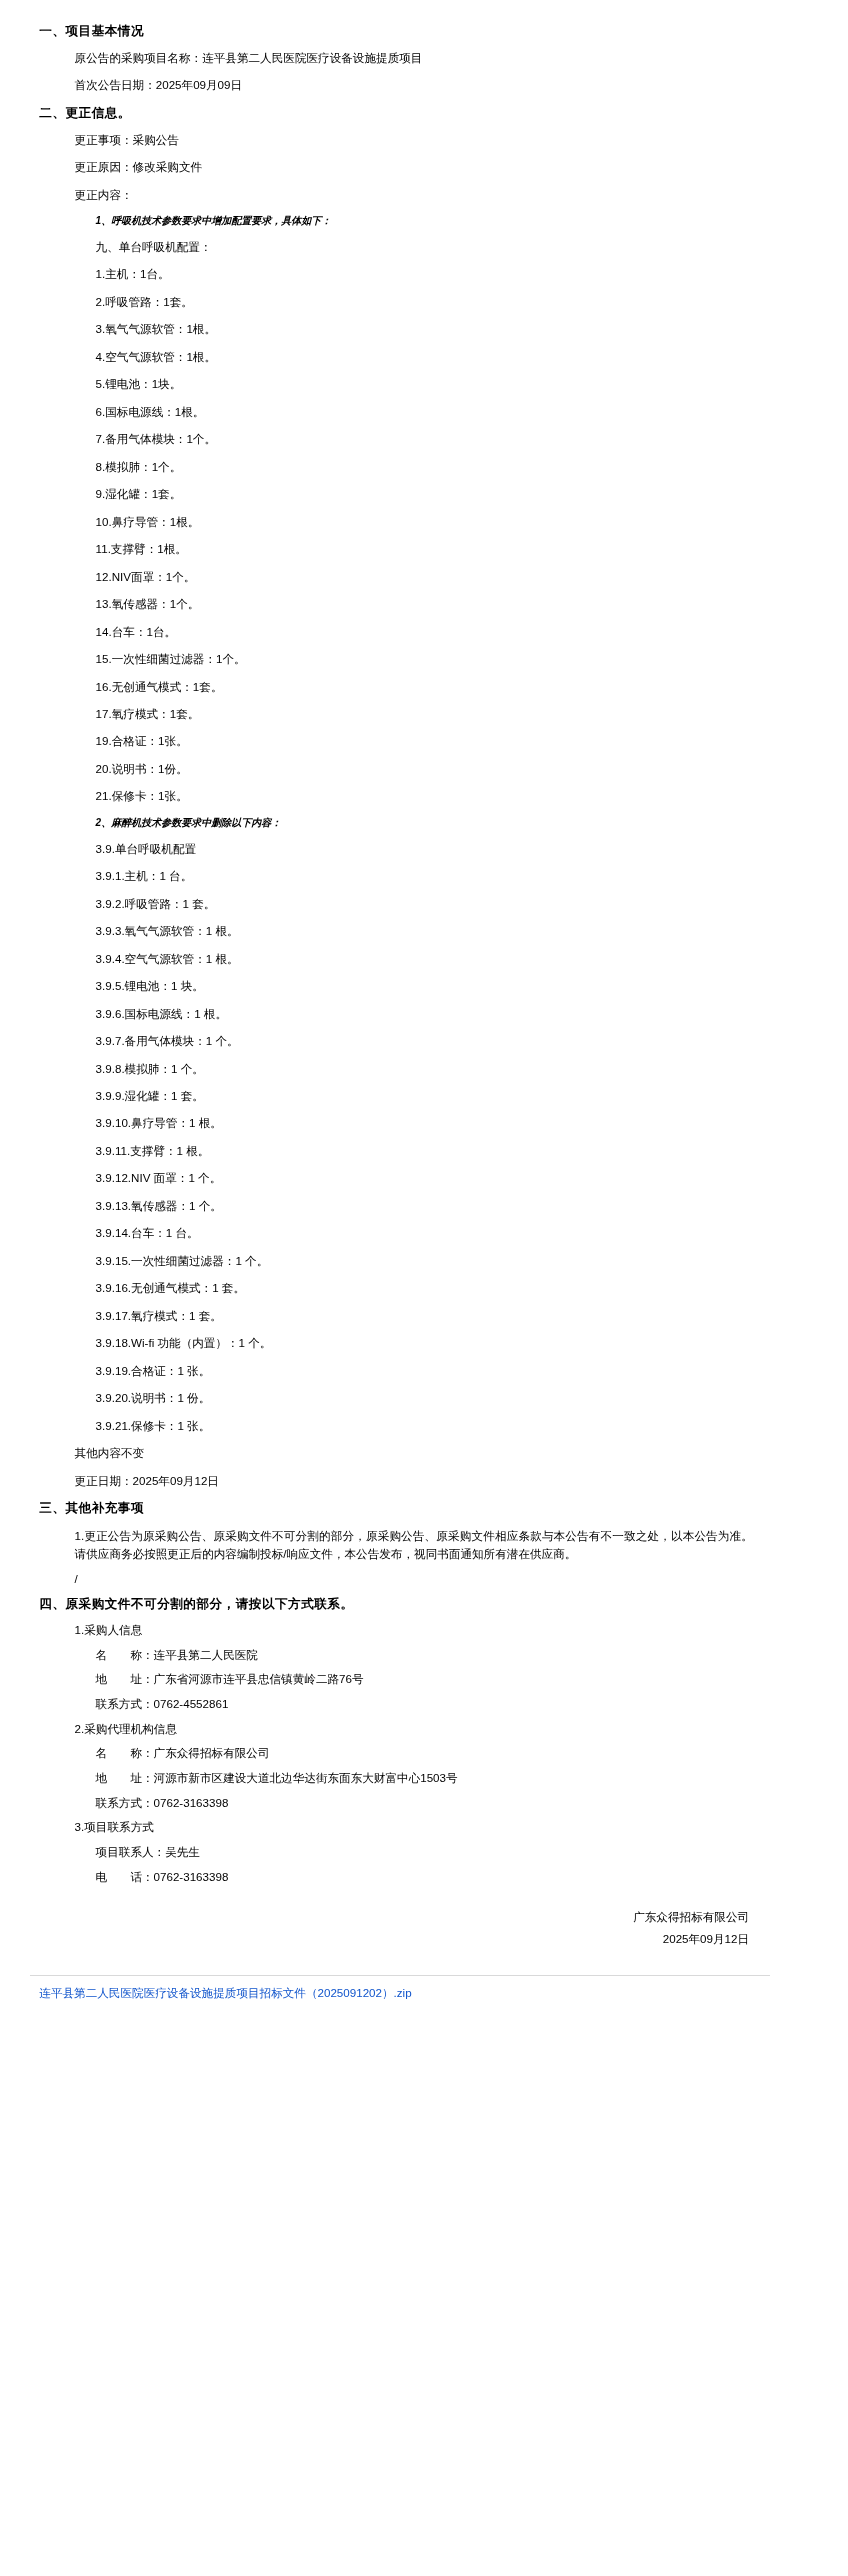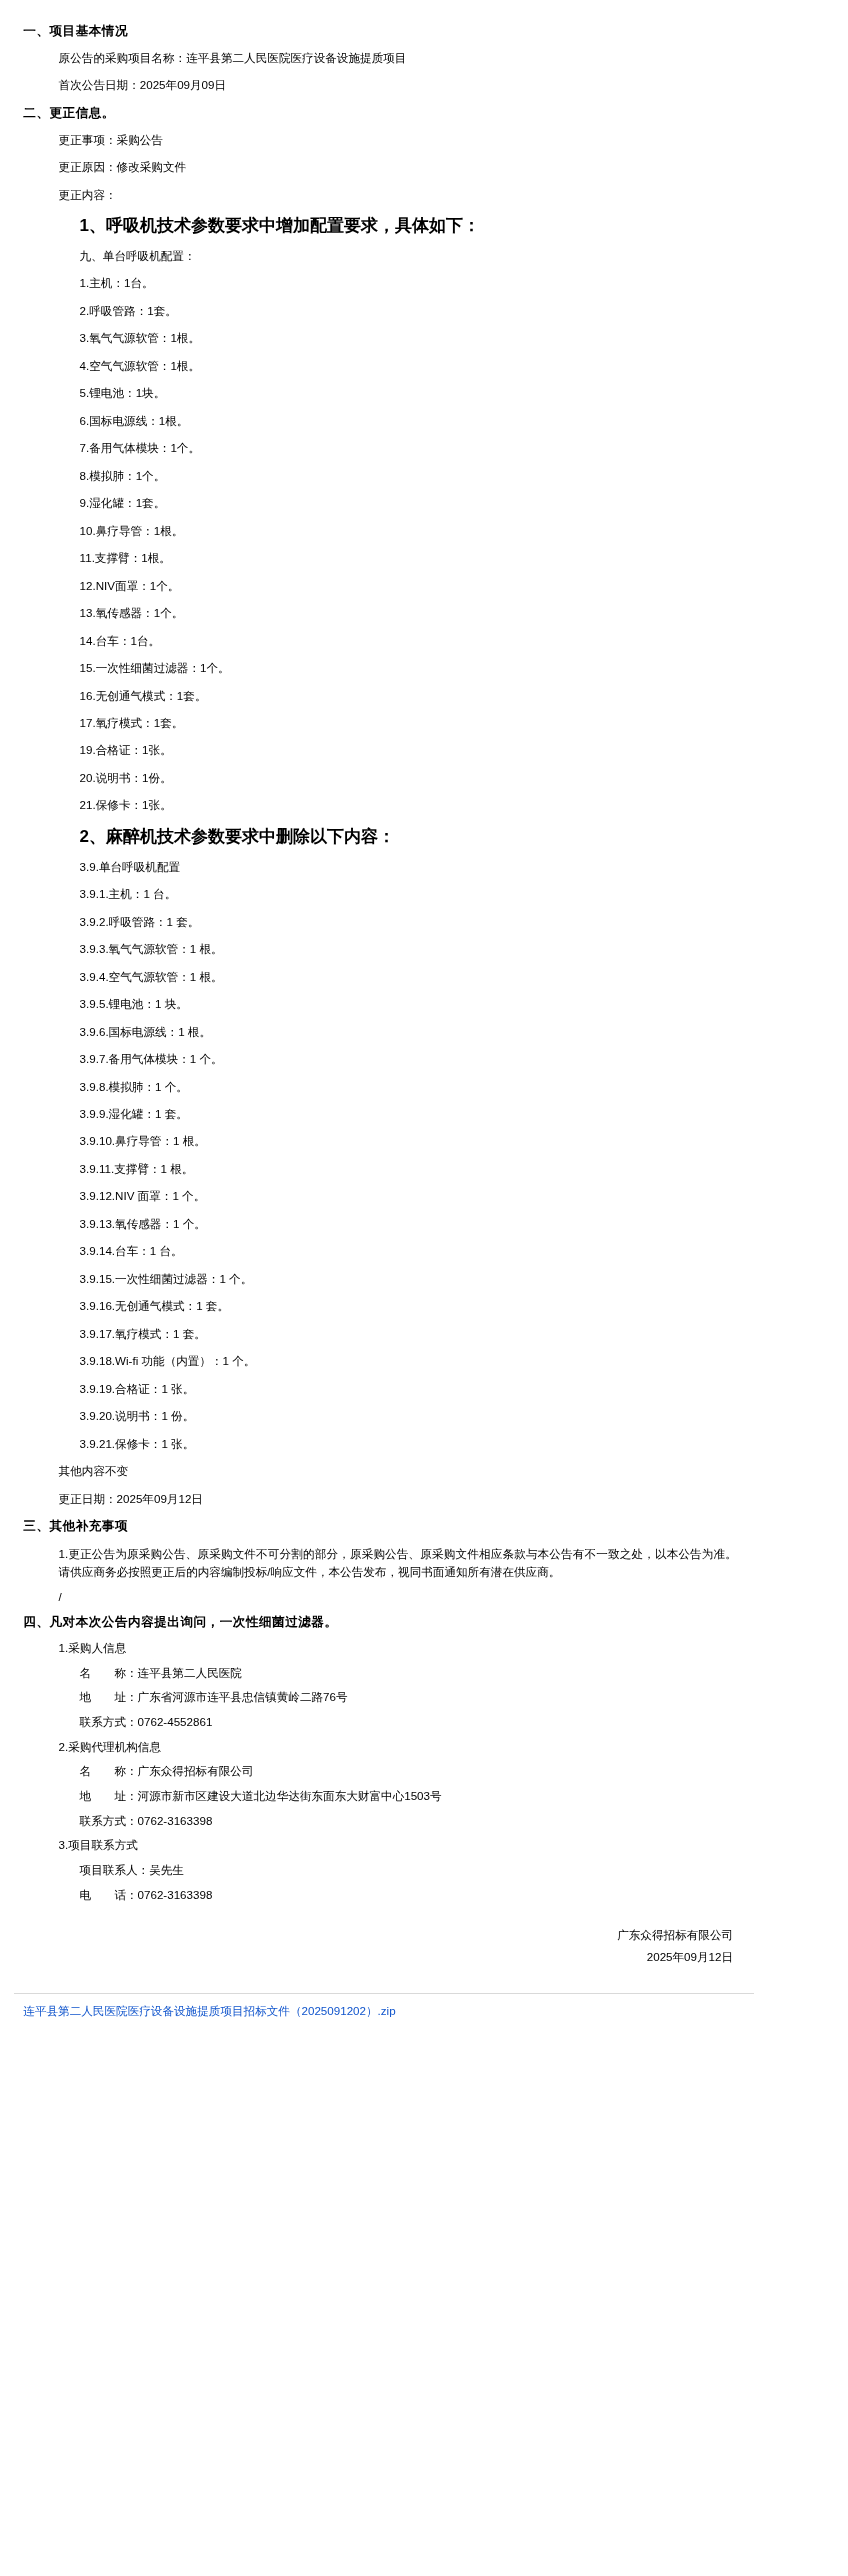--- a/index.html
+++ b/index.html
@@ -12,20 +12,21 @@
     min-height: 2576px;
     font-family: "Liberation Sans", "DejaVu Sans", sans-serif;
     font-size: 11.6px;
     color: #000000;
     -webkit-font-smoothing: antialiased;
   }
   .page {
     width: 768px;
     box-sizing: border-box;
     padding: 13.6px 13.6px 0 13.6px;
+    margin-left: 16px;
   }
   .section-head {
     font-weight: bold;
     font-size: 12.6px;
     margin: 9.7px 0 9.7px 9.7px;
     letter-spacing: 0.5px;
   }
   .lvl1 {
     margin-left: 45px;
     margin-bottom: 10.7px;
@@ -35,21 +36,22 @@
   .lvl2 {
     margin-left: 66px;
     margin-bottom: 10.7px;
     line-height: 1.45;
     font-size: 11.6px;
   }
   .bold-item {
     font-weight: bold;
     margin-left: 66px;
     margin-bottom: 10.7px;
-    font-size: 17px;
+    font-size: 10px;
+    font-style: italic;
   }
   .para {
     margin-left: 45px;
     margin-right: 17.5px;
     margin-bottom: 8.7px;
     line-height: 1.55;
     font-size: 11.6px;
     text-align: justify;
   }
   .contact-head {
@@ -164,21 +166,21 @@
 
   <div class="lvl1">其他内容不变</div>
   <div class="lvl1">更正日期：2025年09月12日</div>
 
   
   <div class="section-head">三、其他补充事项</div>
   <div class="para">1.更正公告为原采购公告、原采购文件不可分割的部分，原采购公告、原采购文件相应条款与本公告有不一致之处，以本公告为准。请供应商务必按照更正后的内容编制投标/响应文件，本公告发布，视同书面通知所有潜在供应商。</div>
   <div class="slash">/</div>
 
   
-  <div class="section-head">四、凡对本次公告内容提出询问，一次性细菌过滤器。</div>
+  <div class="section-head">四、原采购文件不可分割的部分，请按以下方式联系。</div>
 
   <div class="contact-head">1.采购人信息</div>
   <div class="contact-row">
     <span class="lbl">名　　称：</span><span>连平县第二人民医院</span>
   </div>
   <div class="contact-row">
     <span class="lbl">地　　址：</span><span>广东省河源市连平县忠信镇黄岭二路76号</span>
   </div>
   <div class="contact-row">
     <span class="lbl">联系方式：</span><span>0762-4552861</span>

